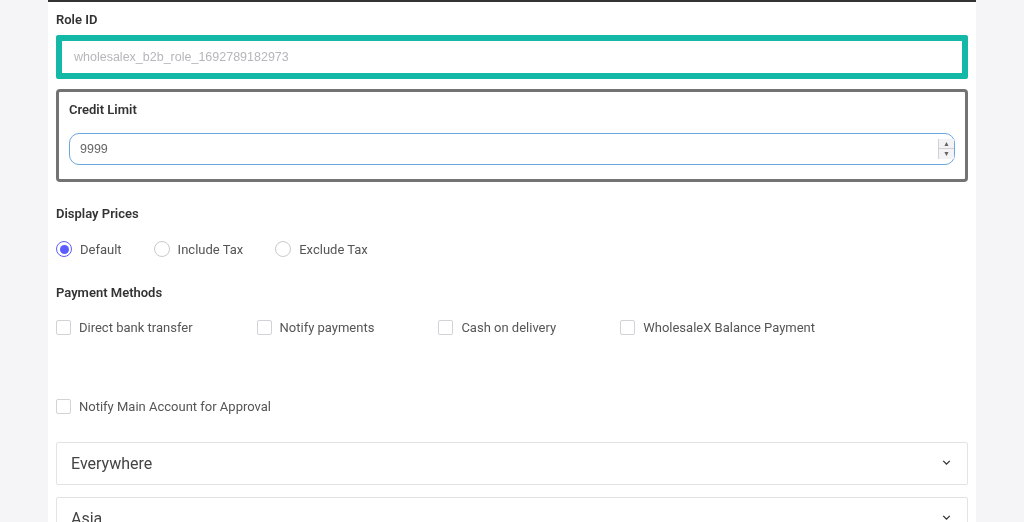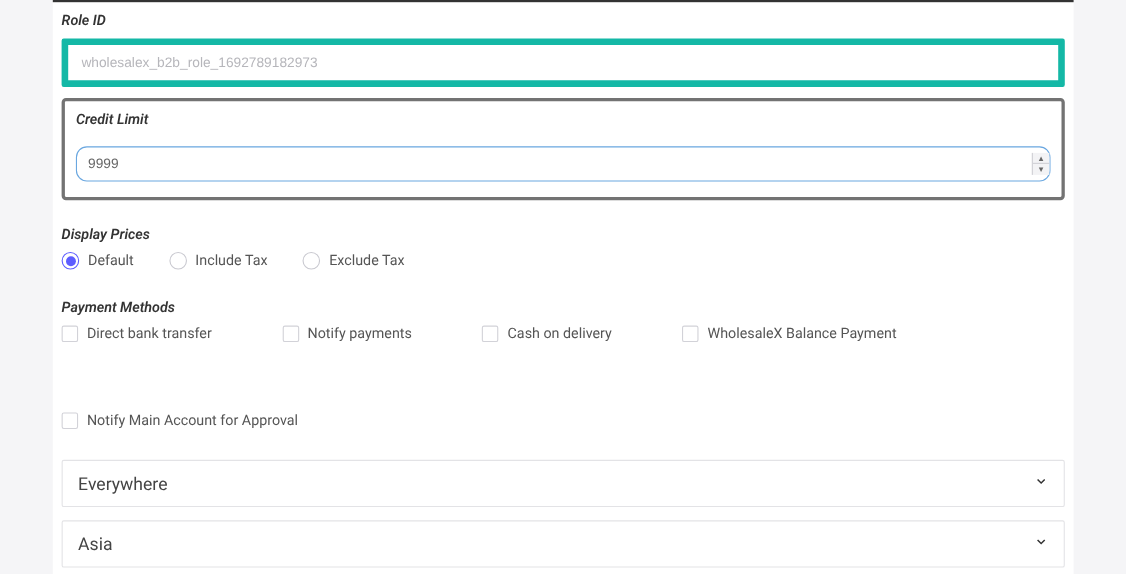--- a/index.html
+++ b/index.html
@@ -20,21 +20,20 @@
     .form-section {
       padding: 10px 0 0 0;
       margin: 0 0 8px 0;
     }
     .label {
       font-size: 13px;
       color: #333;
       font-weight: 600;
       padding: 0 0 8px 0;
       margin-left: 0;
-      font-style: italic;
     }
     .inner { padding: 0 0 0 0; margin: 0 8px; }
     .text-input {
       width: 100%;
       border: 6px solid #14b8a6;
       border-radius: 2px;
       padding: 9px 12px;
       font-size: 12.5px;
       color: #b6b6bb;
       background: #fff;
@@ -79,21 +78,21 @@
       justify-content: center;
       font-size: 7px;
       color: #666;
       cursor: pointer;
     }
     .spinner-btn:first-child { border-bottom: 1px solid #d0d0d5; }
     .radio-row, .checkbox-row {
       display: flex;
       align-items: center;
       gap: 32px;
-      margin-top: 0;
+      margin-top: 12px;
     }
     .radio-item, .check-item {
       display: flex;
       align-items: center;
       gap: 8px;
       font-size: 13px;
       color: #555;
     }
     .radio {
       width: 16px; height: 16px;

